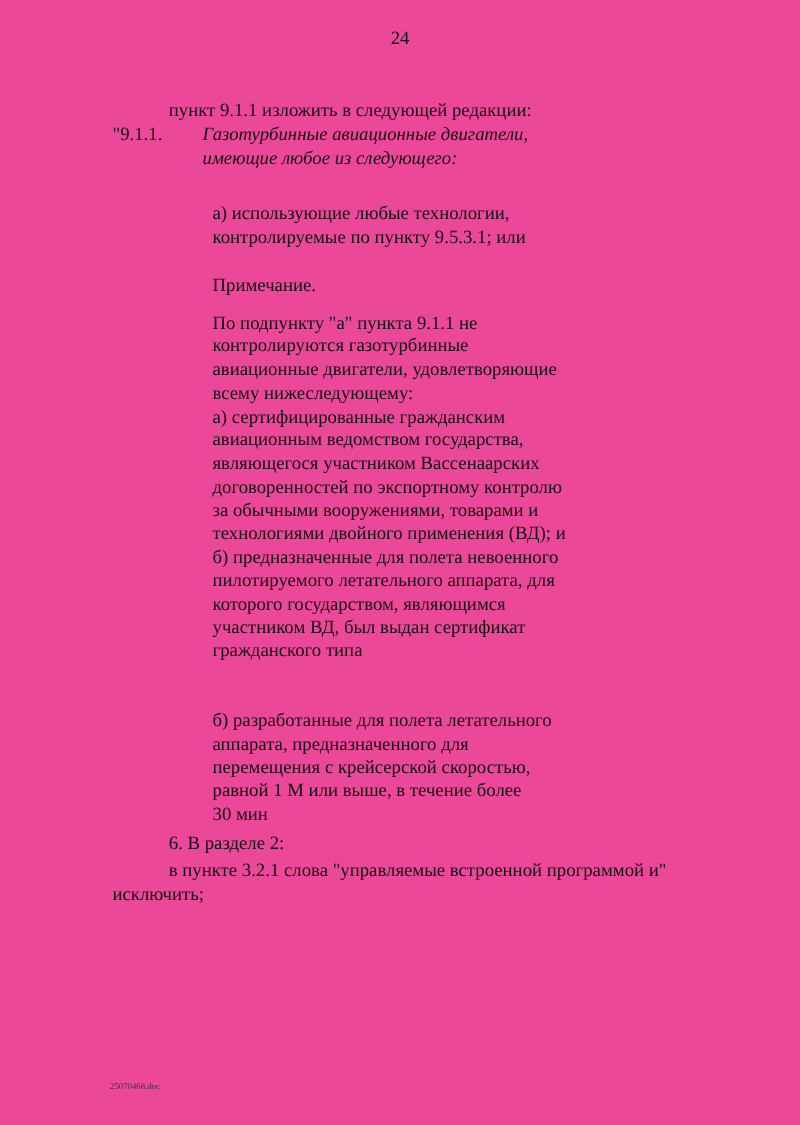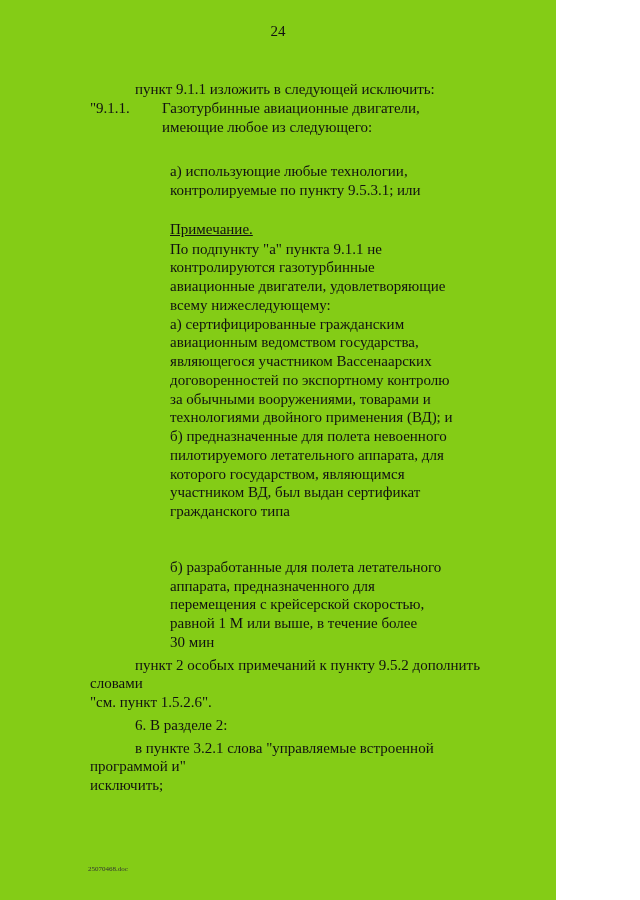--- a/index.html
+++ b/index.html
@@ -2,23 +2,23 @@
 <html><head>
 <meta charset="utf-8">
 <style>
   html, body {
     margin: 0;
     padding: 0;
     background: #ffffff;
   }
   .page {
     position: relative;
-    width: 556px;
+    width: 640px;
     height: 900px;
-    background: #84cc16;
+    background: #ec4899;
     font-family: "Liberation Serif", "DejaVu Serif", serif;
     color: #111111;
     font-size: 15px;
     line-height: 1.25;
     overflow: hidden;
   }
   .page-number {
     position: absolute;
     top: 22px;
     left: 0;
@@ -42,57 +42,57 @@
     align-items: flex-start;
     margin: 0;
   }
   .col-label {
     width: 72px;
     flex: 0 0 72px;
   }
   .col-body {
     width: 318px;
     flex: 0 0 318px;
+    font-style: italic;
   }
   .col-codes {
     flex: 1 1 auto;
     padding-left: 6px;
   }
   .indent-block {
     margin-left: 80px;
     width: 330px;
   }
   .gap-1 { margin-top: 26px; }
   .gap-2 { margin-top: 20px; }
   .gap-3 { margin-top: 37px; }
   .gap-small { margin-top: 4px; }
   .note-title {
-    text-decoration: underline;
     display: inline-block;
-    margin-bottom: 1px;
+    margin-bottom: 11px;
   }
   .footer-note {
     position: absolute;
     left: 88px;
     bottom: 26px;
     font-size: 7px;
     color: #333333;
     font-family: "Liberation Serif", "DejaVu Serif", serif;
   }
 </style>
 </head>
 <body>
 
 <div class="page">
 
   <div class="page-number">24</div>
 
   <div class="doc-body">
 
-    <p class="para-indent preline">пункт 9.1.1 изложить в следующей исключить:</p>
+    <p class="para-indent preline">пункт 9.1.1 изложить в следующей редакции:</p>
 
     <div class="item-row">
       <div class="col-label">"9.1.1.</div>
       <div class="col-body preline">Газотурбинные авиационные двигатели,
 имеющие любое из следующего:</div>
     </div>
 
     <div class="indent-block preline gap-1">а) использующие любые технологии,
 контролируемые по пункту 9.5.3.1; или</div>
 
@@ -114,22 +114,20 @@
 участником ВД, был выдан сертификат
 гражданского типа</div>
     </div>
 
     <div class="indent-block preline gap-3">б) разработанные для полета летательного
 аппарата, предназначенного для
 перемещения с крейсерской скоростью,
 равной 1 М или выше, в течение более
 30 мин</div>
 
-    <p class="para-indent preline gap-small">пункт 2 особых примечаний к пункту 9.5.2 дополнить словами
-"см. пункт 1.5.2.6".</p>
 
     <p class="para-indent preline gap-small">6. В разделе 2:</p>
 
     <p class="para-indent preline gap-small">в пункте 3.2.1 слова "управляемые встроенной программой и"
 исключить;</p>
 
 
   </div>
 
   <div class="footer-note">25070468.doc</div>

